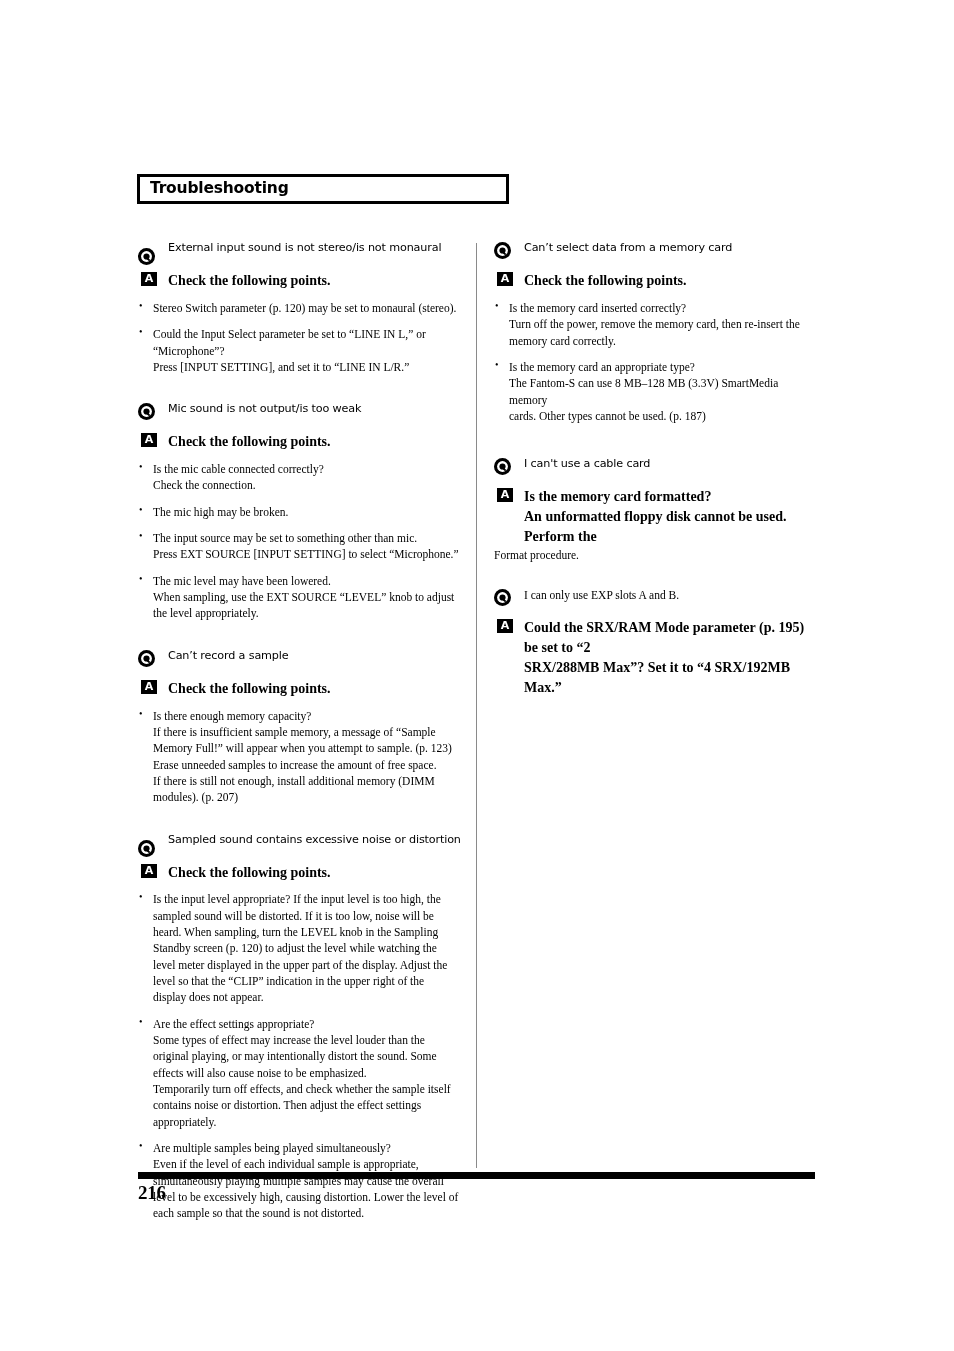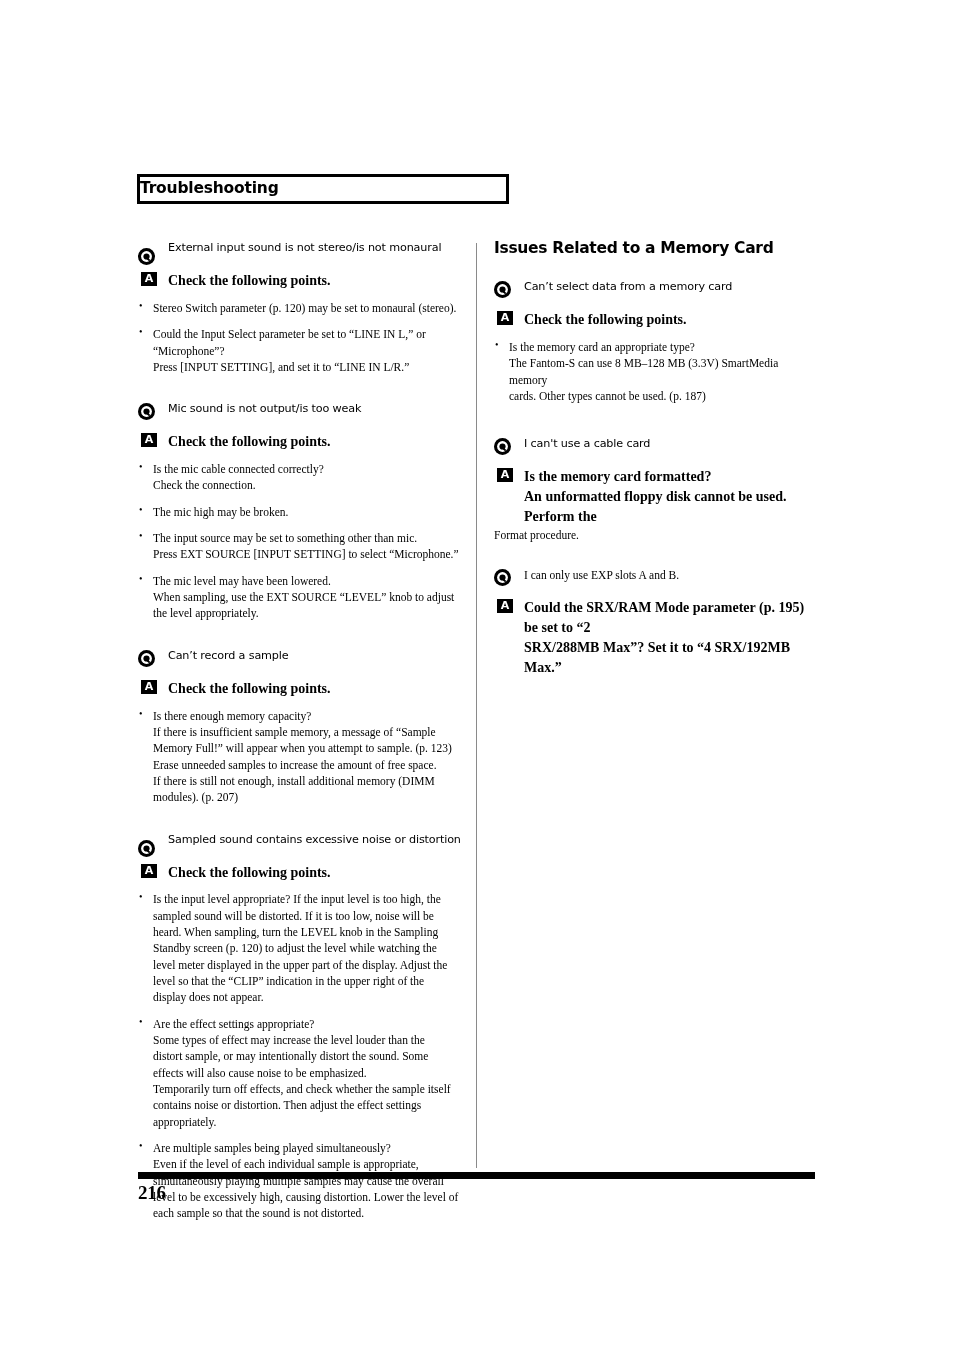--- a/index.html
+++ b/index.html
@@ -34,20 +34,21 @@
     border: 3px solid #000;
     box-sizing: border-box;
     display: flex;
     align-items: center;
   }
   .title-box .title-text {
     font-family: "DejaVu Sans", sans-serif;
     font-weight: bold;
     font-size: 15.5px;
     letter-spacing: -0.2px;
+    padding-left: 10px;
     line-height: 1;
   }
 
   
   .col {
     position: absolute;
     top: 240px;
   }
   .col-left  { left: 138px; width: 325px; }
   .col-right { left: 494px; width: 325px; }
@@ -315,59 +316,63 @@
           <span class="ln">sampled sound will be distorted. If it is too low, noise will be</span>
           <span class="ln">heard. When sampling, turn the LEVEL knob in the Sampling</span>
           <span class="ln">Standby screen (p. 120) to adjust the level while watching the</span>
           <span class="ln">level meter displayed in the upper part of the display. Adjust the</span>
           <span class="ln">level so that the “CLIP” indication in the upper right of the</span>
           <span class="ln">display does not appear.</span>
         </li>
         <li>
           <span class="ln">Are the effect settings appropriate?</span>
           <span class="ln">Some types of effect may increase the level louder than the</span>
-          <span class="ln">distort sample, or may intentionally distort the sound. Some</span>
+          <span class="ln">original playing, or may intentionally distort the sound. Some</span>
           <span class="ln">effects will also cause noise to be emphasized.</span>
           <span class="ln">Temporarily turn off effects, and check whether the sample itself</span>
           <span class="ln">contains noise or distortion. Then adjust the effect settings</span>
           <span class="ln">appropriately.</span>
         </li>
         <li>
           <span class="ln">Are multiple samples being played simultaneously?</span>
           <span class="ln">Even if the level of each individual sample is appropriate,</span>
           <span class="ln">simultaneously playing multiple samples may cause the overall</span>
           <span class="ln">level to be excessively high, causing distortion. Lower the level of</span>
           <span class="ln">each sample so that the sound is not distorted.</span>
         </li>
       </ul>
     </div>
 
   </div>
 
   <div class="col col-right">
 
-    <h2 class="section-head">Issues Related to a Memory Card</h2>
 
     <div class="qa-block">
       <div class="q-row">
         <span class="q-icon">
           <svg width="17" height="17" viewBox="0 0 17 17">
             <circle cx="8.5" cy="8.5" r="8.5" fill="#000"></circle>
             <circle cx="8.5" cy="8.5" r="5.4" fill="#fff"></circle>
             <circle cx="8.5" cy="8.5" r="3.1" fill="#000"></circle>
             <rect x="9.6" y="9.6" width="3.6" height="1.9" fill="#000" transform="rotate(40 9.6 9.6)"></rect>
           </svg>
         </span>
         <span class="q-text">Can’t select data from a memory card</span>
       </div>
       <div class="a-row">
         <span class="a-badge">A</span>
         <span class="a-text">Check the following points.</span>
       </div>
       <ul class="points rc">
+        <li>
+          <span class="ln">Is the memory card inserted correctly?</span>
+          <span class="ln">Turn off the power, remove the memory card, then re-insert the</span>
+          <span class="ln">memory card correctly.</span>
+        </li>
         <li>
           <span class="ln">Is the memory card an appropriate type?</span>
           <span class="ln">The Fantom-S can use 8 MB–128 MB (3.3V) SmartMedia memory</span>
           <span class="ln">cards. Other types cannot be used. (p. 187)</span>
         </li>
       </ul>
     </div>
 
     <div class="sp-22"></div>
 

